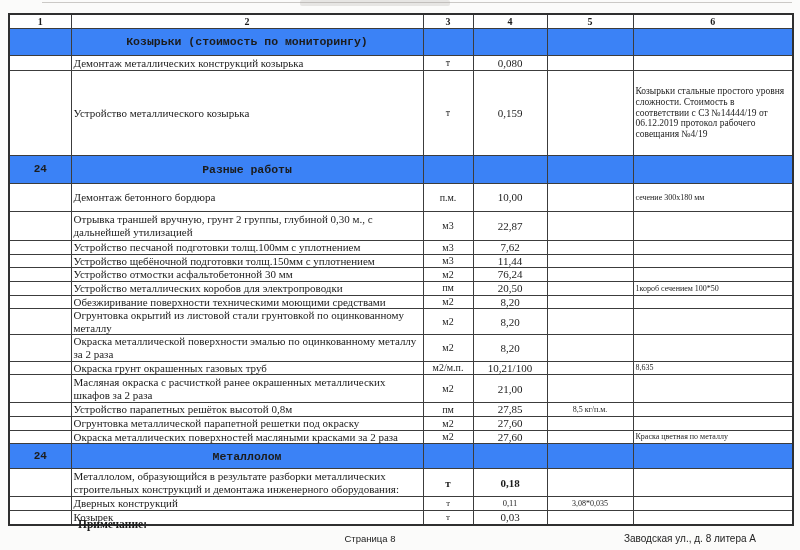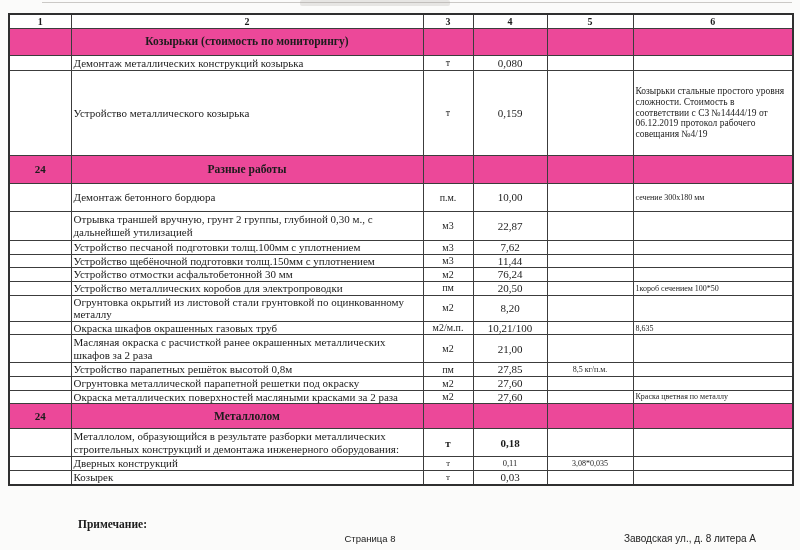--- a/index.html
+++ b/index.html
@@ -32,21 +32,21 @@
   tr.colhead td{
     height:13px;text-align:center;font-weight:bold;font-size:10px;
   }
   .c-num{text-align:center;font-weight:bold;font-size:11px;}
   .c-desc{text-align:left;padding-left:4px;font-size:11px;}
   .c-unit{text-align:center;font-size:10px;}
   .c-qty{text-align:center;font-size:11px;}
   .c-n5{text-align:center;font-size:8px;font-family:"Liberation Serif",serif;}
   .c-n6{text-align:left;font-size:8px;padding-left:3px;line-height:1.3;}
   .n6big{font-size:9.5px;line-height:1.3;}
-  tr.section td{background:#ec4899;}
+  tr.section td{background:#3b82f6;font-family:Liberation Mono, monospace;}
   tr.section .c-desc{text-align:center;font-weight:bold;font-size:11.5px;}
   td.gray{background:#c6c6c6;margin-top:32px;}
   tr.boldrow .c-unit, tr.boldrow .c-qty{font-weight:bold;font-size:11px;}
   tr.smallqty .c-qty{font-size:8.5px;}
   tr.smallqty .c-unit{font-size:8.5px;}
   tr.smallunit .c-unit{font-size:9px;}
 
   .note{
     position:absolute;left:78px;top:518px;
     font-weight:bold;font-size:11.5px;
@@ -163,31 +163,47 @@
           <td class="c-n6"></td>
         </tr>
         <tr style="height: 12px;">
           <td class="c-num"></td>
           <td class="c-desc gray">Устройство металлических коробов для электропроводки</td>
           <td class="c-unit gray">пм</td>
           <td class="c-qty gray">20,50</td>
           <td class="c-n5 gray"></td>
           <td class="c-n6 gray">1короб сечением 100*50</td>
         </tr>
+        <tr style="height: 12px;">
+          <td class="c-num"></td>
+          <td class="c-desc gray">Обезжиривание поверхности техническими моющими средствами</td>
+          <td class="c-unit gray">м2</td>
+          <td class="c-qty gray">8,20</td>
+          <td class="c-n5 gray"></td>
+          <td class="c-n6 gray"></td>
+        </tr>
         <tr style="height: 22px;">
           <td class="c-num"></td>
           <td class="c-desc gray">Огрунтовка окрытий из листовой стали грунтовкой по  оцинкованному металлу</td>
           <td class="c-unit gray">м2</td>
           <td class="c-qty gray">8,20</td>
           <td class="c-n5 gray"></td>
           <td class="c-n6 gray"></td>
         </tr>
-        <tr style="height: 13px;">
-          <td class="c-num"></td>
-          <td class="c-desc">Окраска шкафов окрашенных газовых труб</td>
+        <tr style="height: 22px;">
+          <td class="c-num"></td>
+          <td class="c-desc gray">Окраска металлической поверхности эмалью по оцинкованному металлу за 2 раза</td>
+          <td class="c-unit gray">м2</td>
+          <td class="c-qty gray">8,20</td>
+          <td class="c-n5 gray"></td>
+          <td class="c-n6 gray"></td>
+        </tr>
+        <tr style="height: 13px;">
+          <td class="c-num"></td>
+          <td class="c-desc">Окраска грунт окрашенных газовых труб</td>
           <td class="c-unit">м2/м.п.</td>
           <td class="c-qty">10,21/100</td>
           <td class="c-n5"></td>
           <td class="c-n6">8,635</td>
         </tr>
         <tr style="height: 28px;">
           <td class="c-num"></td>
           <td class="c-desc">Масляная окраска с расчисткой ранее окрашенных металлических шкафов за 2 раза</td>
           <td class="c-unit">м2</td>
           <td class="c-qty">21,00</td>

